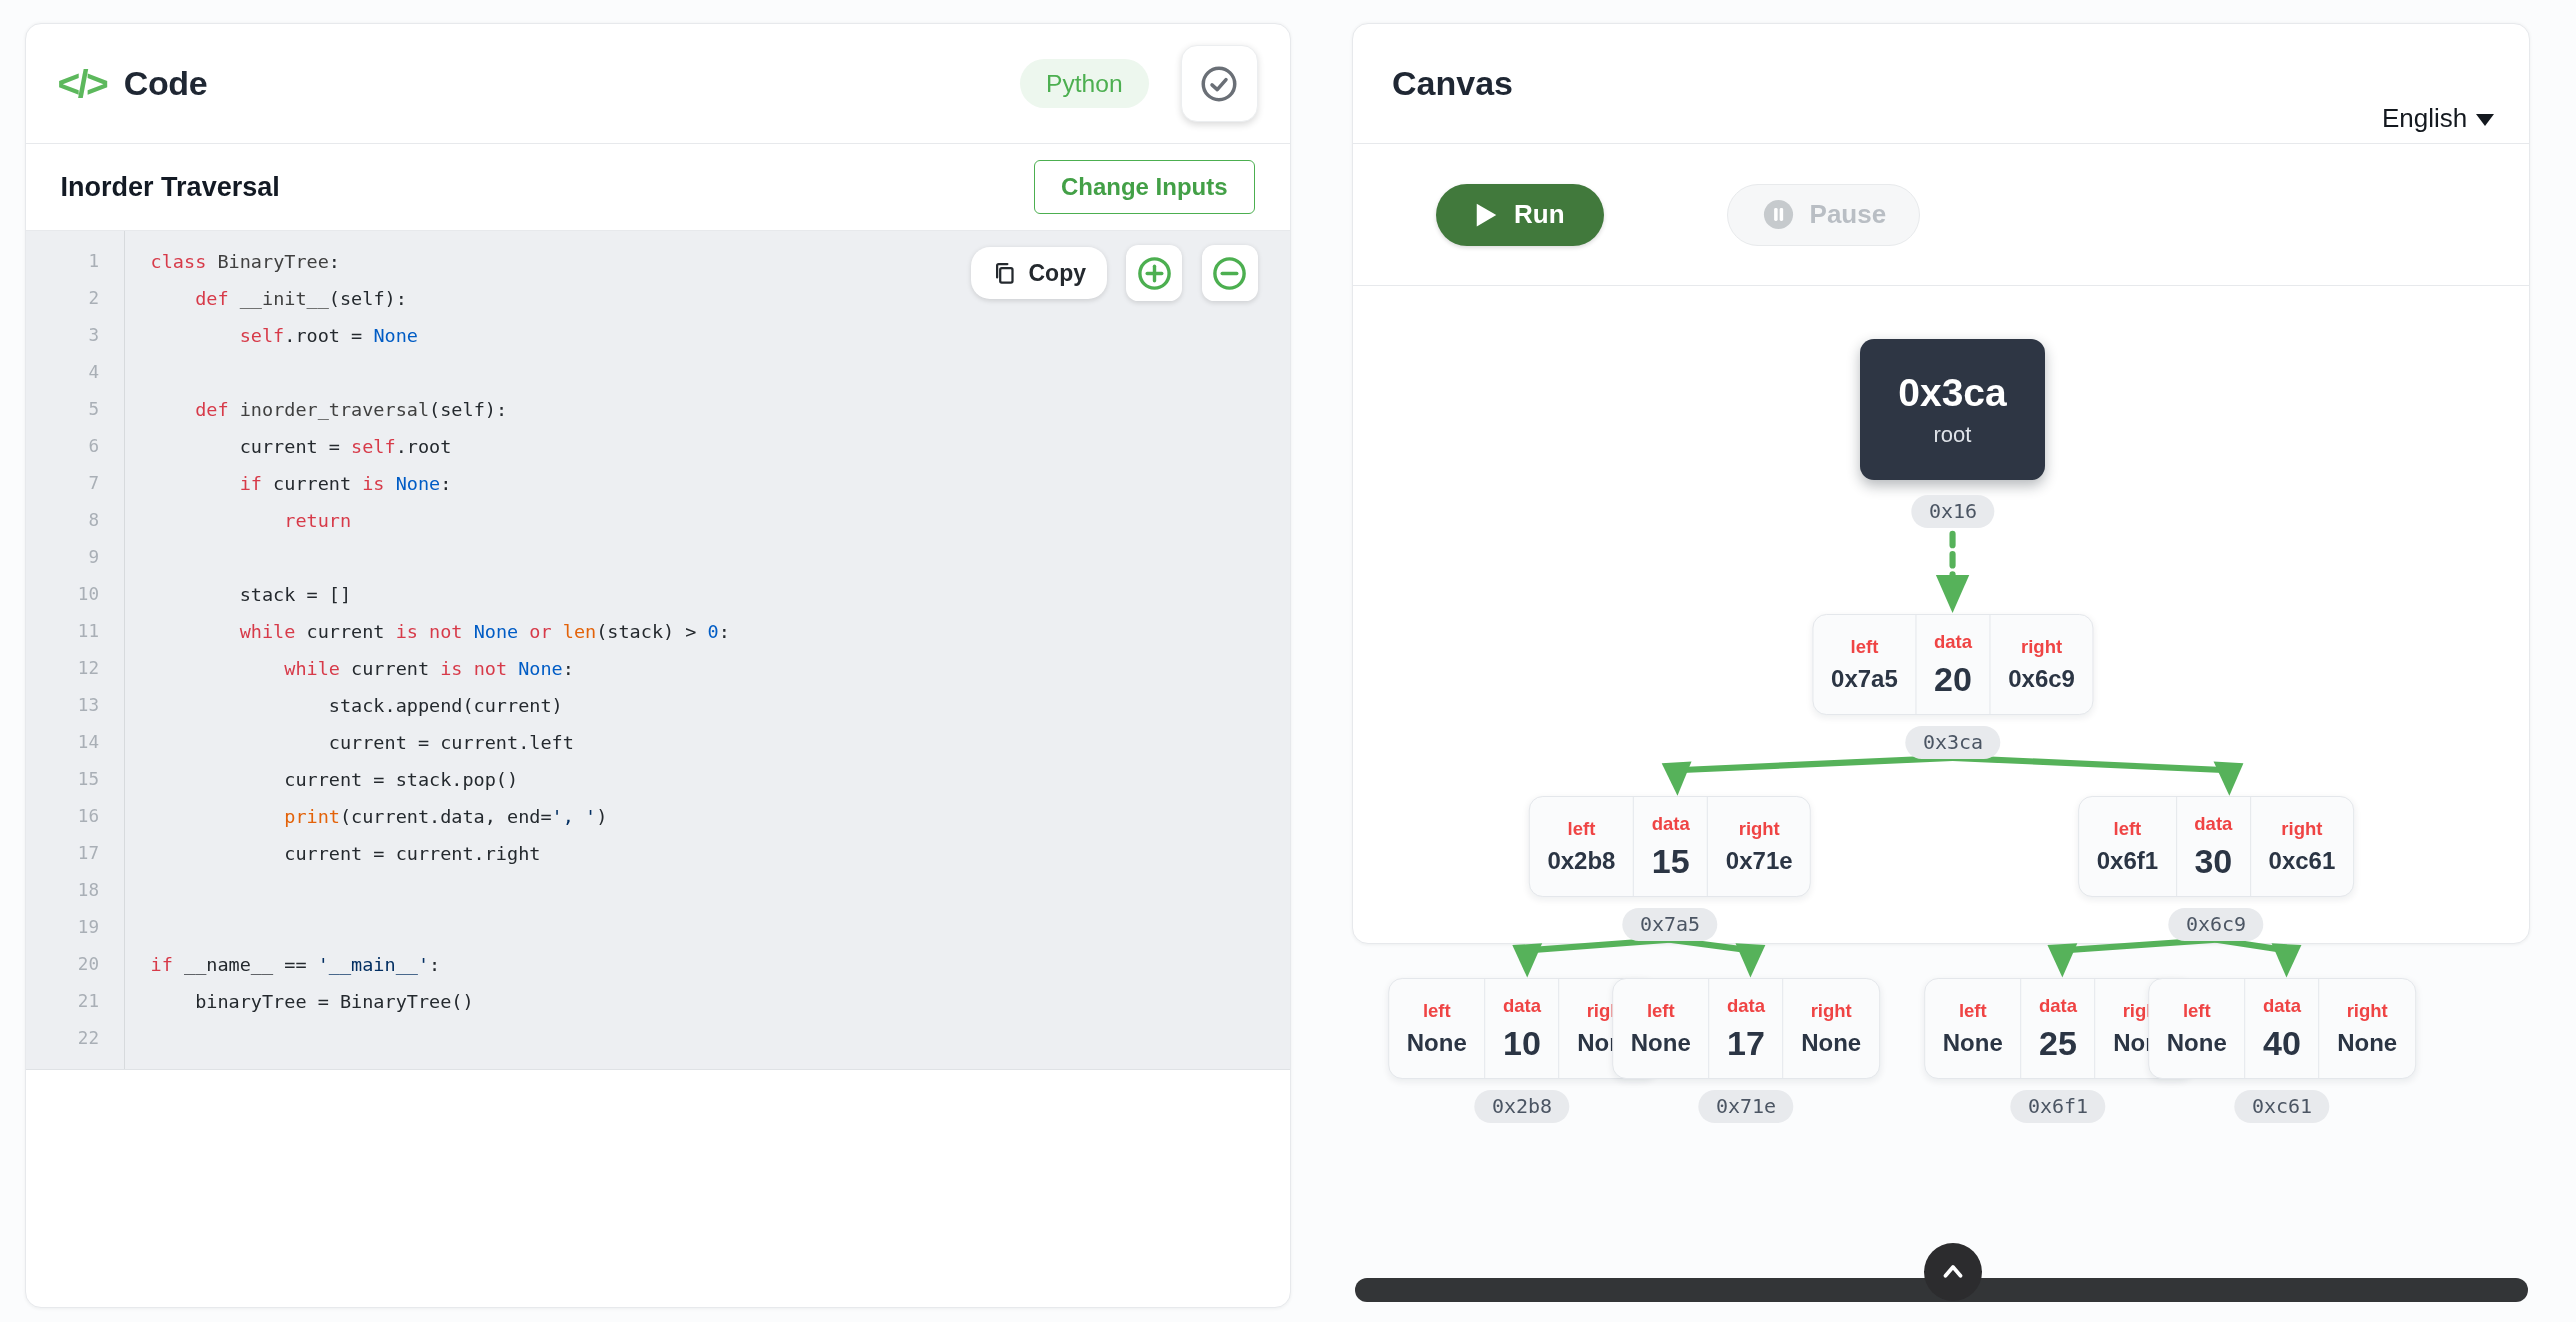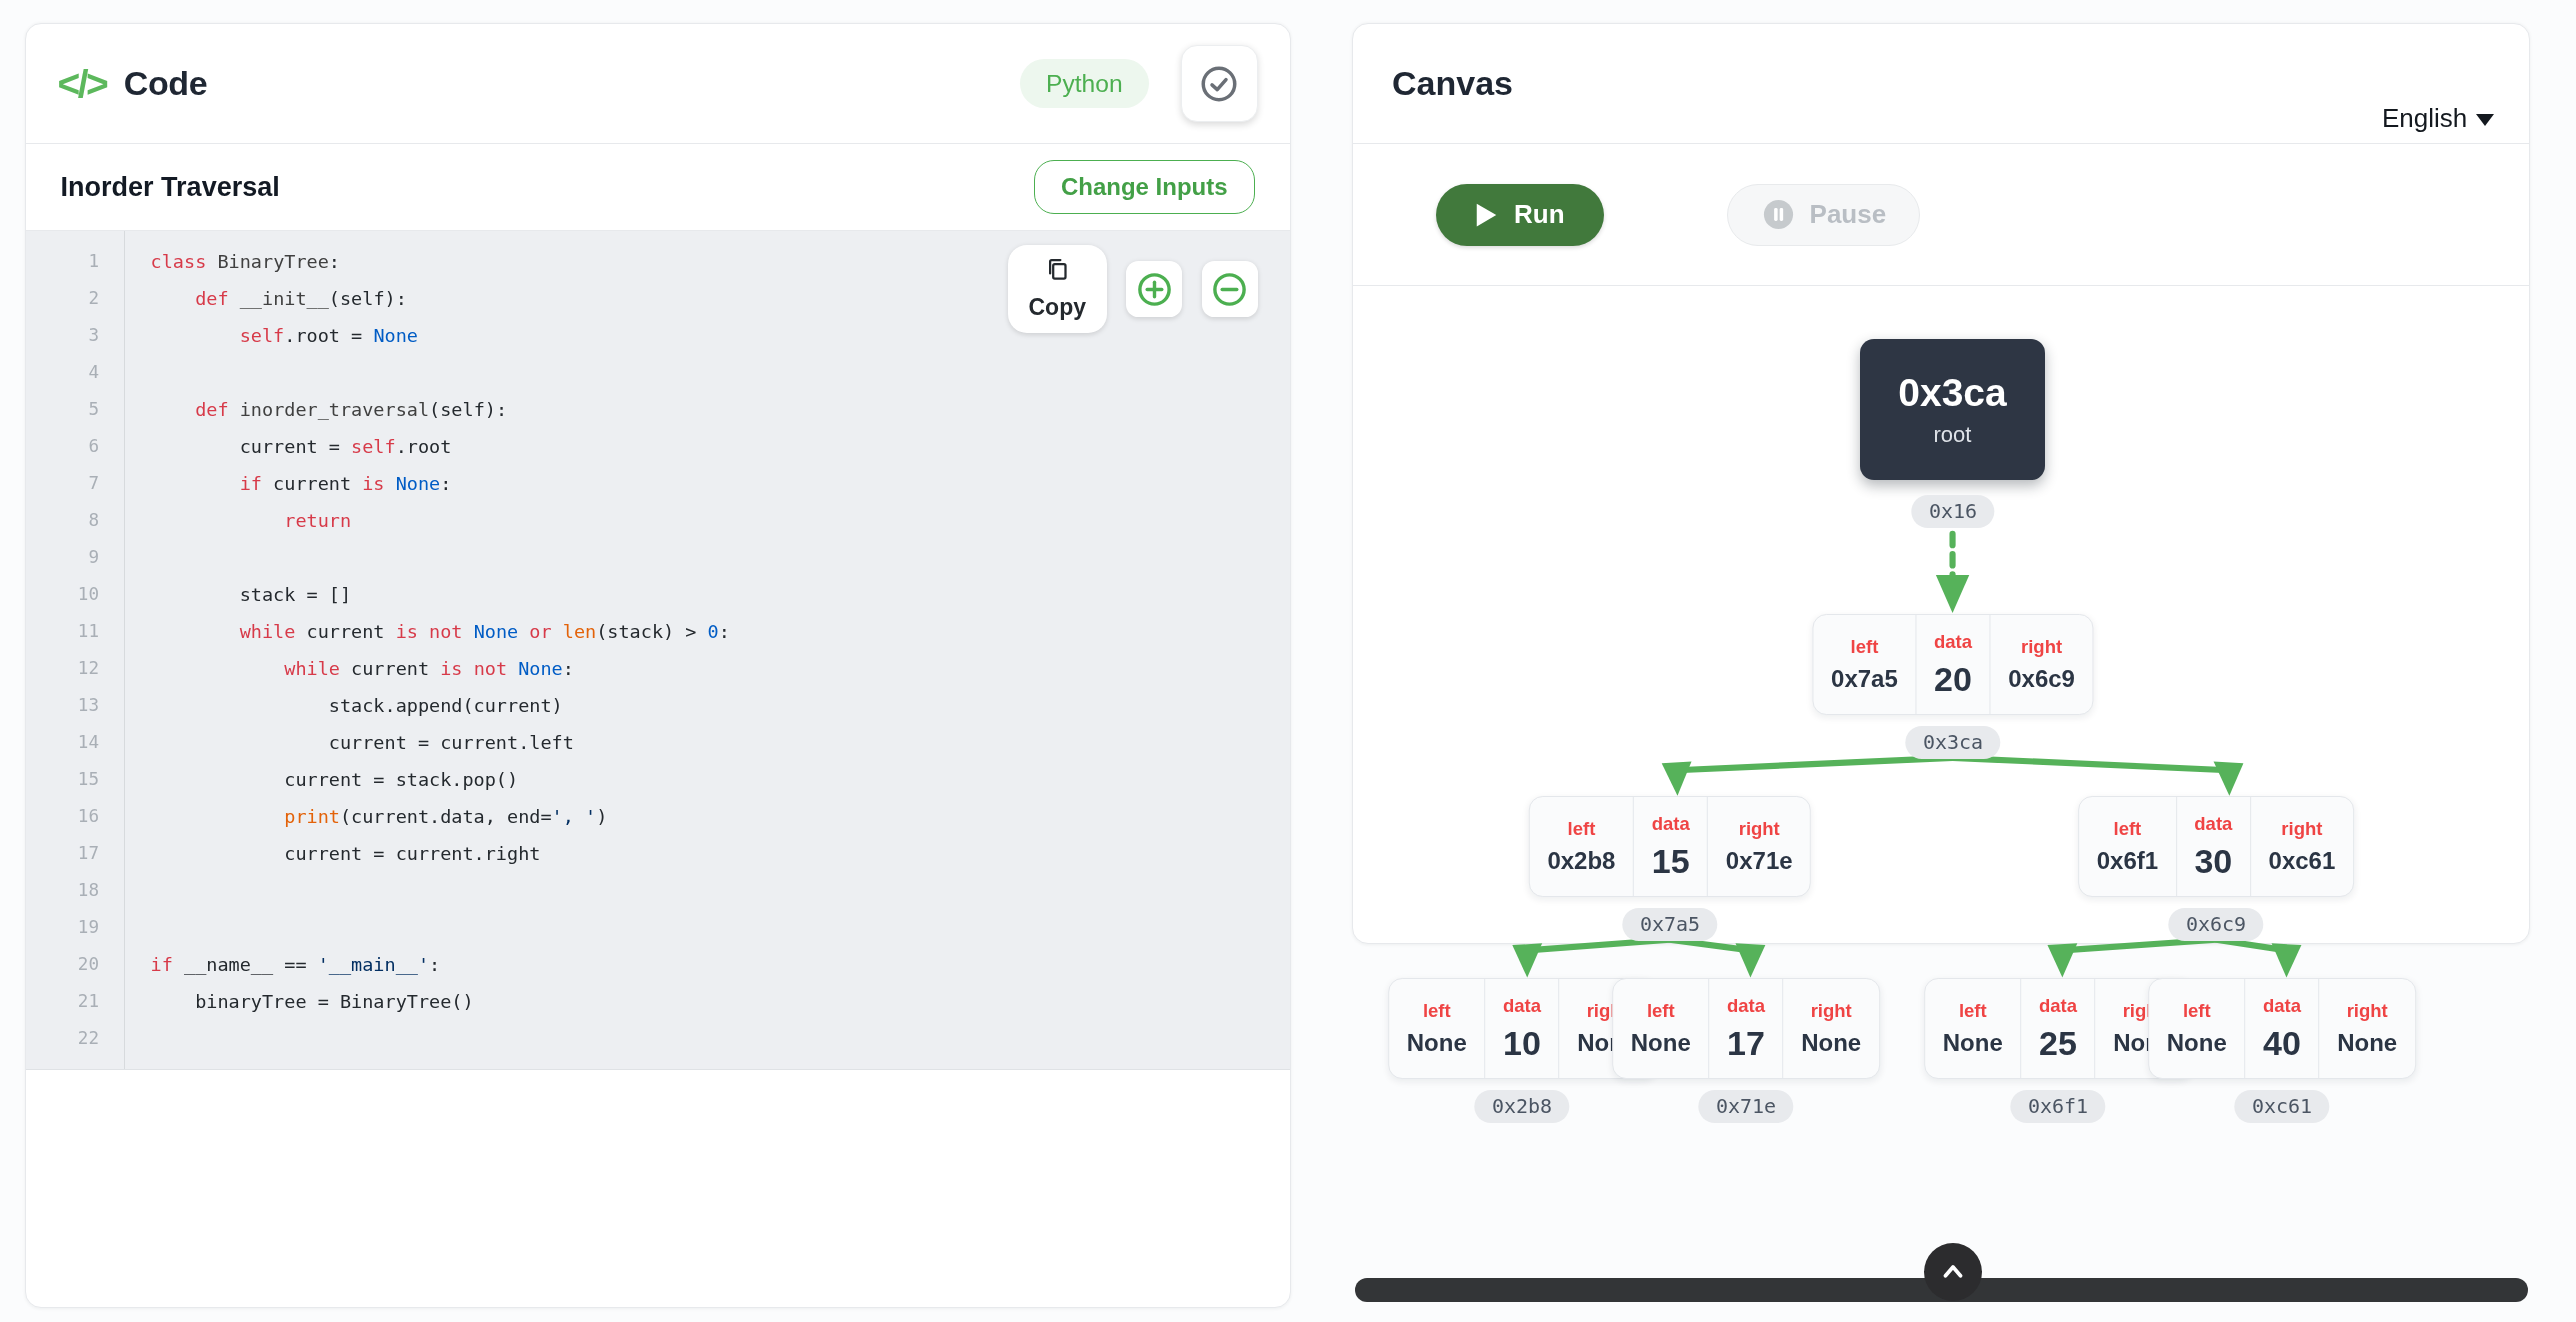--- a/index.html
+++ b/index.html
@@ -12,32 +12,32 @@
   
   .code-header { height:120px; display:flex; align-items:center; padding:0 32px; border-bottom:0.9px solid #e7e9ec; }
   .code-tag-icon { color:#5cb85c; font-weight:bold; font-size:39px; letter-spacing:-2.6px; margin-right:17.6px; }
   .panel-title { font-size:34px; font-weight:800; color:#1f2733; letter-spacing:-0.4px; }
   .header-right { margin-left:auto; display:flex; align-items:center; gap:32px; }
   .lang-pill { background:#edf7ee; color:#4caf50; font-size:24.6px; font-weight:400; padding:10.6px 26px; border-radius:878px; }
   .check-btn { width:77px; height:77px; background:#fff; border:0.9px solid #eceef0; border-radius:16px; display:flex; align-items:center; justify-content:center; box-shadow:0 2.6px 7px rgba(0,0,0,.14); }
 
   .code-subheader { height:87px; display:flex; align-items:center; padding:0 35px; border-bottom:0.9px solid #e7e9ec; }
   .algo-title { font-size:27px; font-weight:800; color:#131a24; }
-  .change-inputs-btn { margin-left:auto; border:1.8px solid #4caf50; color:#43a047; background:#fff; font-size:24px; font-weight:700; padding:12.3px 26px; border-radius:20px; font-family:"Liberation Sans", sans-serif; cursor:pointer; }
+  .change-inputs-btn { margin-left:auto; border:1.8px solid #4caf50; color:#43a047; background:#fff; font-size:24px; font-weight:700; padding:12.3px 26px; border-radius:6px; font-family:"Liberation Sans", sans-serif; cursor:pointer; }
 
   .code-area { position:relative; height:839px; background:#edeff2; border-bottom:0.9px solid #dfe2e5; padding-top:12.3px; }
   .code-line { display:flex; height:37px; line-height:37px; font-family:"DejaVu Sans Mono", monospace; font-size:18.5px; white-space:pre; }
   .ln { width:99px; flex:0 0 99px; text-align:right; padding-right:24.6px; color:#a9afb6; font-size:17.6px; border-right:0.9px solid #d7dadd; }
   .lc { padding-left:26px; color:#24292e; }
   .tk-kw { color:#d73a49; } .tk-ti { color:#404040; } .tk-lit { color:#005cc5; }
   .tk-bi { color:#e36209; } .tk-str { color:#032f62; } .tk-pl { color:#24292e; }
   .gutter-fill { position:absolute; left:0; top:0; bottom:0; width:99px; border-right:0.9px solid #d7dadd; pointer-events:none; }
 
   .code-tools { position:absolute; top:14px; right:32px; display:flex; align-items:center; gap:19.3px; z-index:4; }
-  .copy-btn { display:flex; align-items:center; gap:12.3px; background:#fff; border:none; border-radius:19px; padding:12.3px 21px; font-size:23px; font-weight:600; color:#24292e; box-shadow:0 1.8px 5.3px rgba(0,0,0,.13); font-family:"Liberation Sans", sans-serif; cursor:pointer;flex-direction:column; }
+  .copy-btn { display:flex; align-items:center; gap:12.3px; background:#fff; border:none; border-radius:19px; padding:12.3px 21px; font-size:23px; font-weight:600; color:#24292e; box-shadow:0 1.8px 5.3px rgba(0,0,0,.13); font-family:"Liberation Sans", sans-serif; cursor:pointer; }
   .round-tool { width:56px; height:56px; background:#fff; border:none; border-radius:12.3px; display:flex; align-items:center; justify-content:center; box-shadow:0 1.8px 5.3px rgba(0,0,0,.13); cursor:pointer; }
 
   
   .canvas-header { position:relative; height:120px; border-bottom:0.9px solid #e7e9ec; }
   .canvas-title { position:absolute; left:39px; top:40px; font-size:34px; font-weight:800; color:#1f2733; }
   .lang-select { position:absolute; right:35px; top:79px; display:flex; align-items:center; gap:8.8px; font-size:26px; color:#14191f; cursor:pointer; }
   .caret-down { width:0; height:0; border-left:9.7px solid transparent; border-right:9.7px solid transparent; border-top:12.3px solid #14191f; margin-top:3.5px; }
 
   .canvas-toolbar { height:142px; display:flex; align-items:center; padding:0 40px 0 83px; border-bottom:0.9px solid #e7e9ec; }
   .run-btn { display:flex; align-items:center; gap:16px; background:#41793c; color:#fff; border:none; border-radius:878px; padding:0 39px; height:62px; font-size:26px; font-weight:700; font-family:"Liberation Sans", sans-serif; cursor:pointer; box-shadow:0 1.8px 4.4px rgba(0,0,0,.15); }

